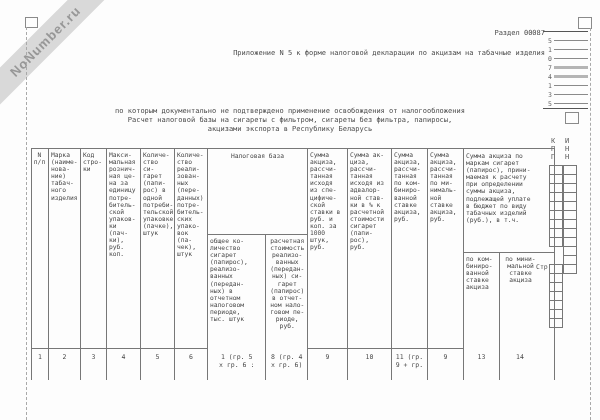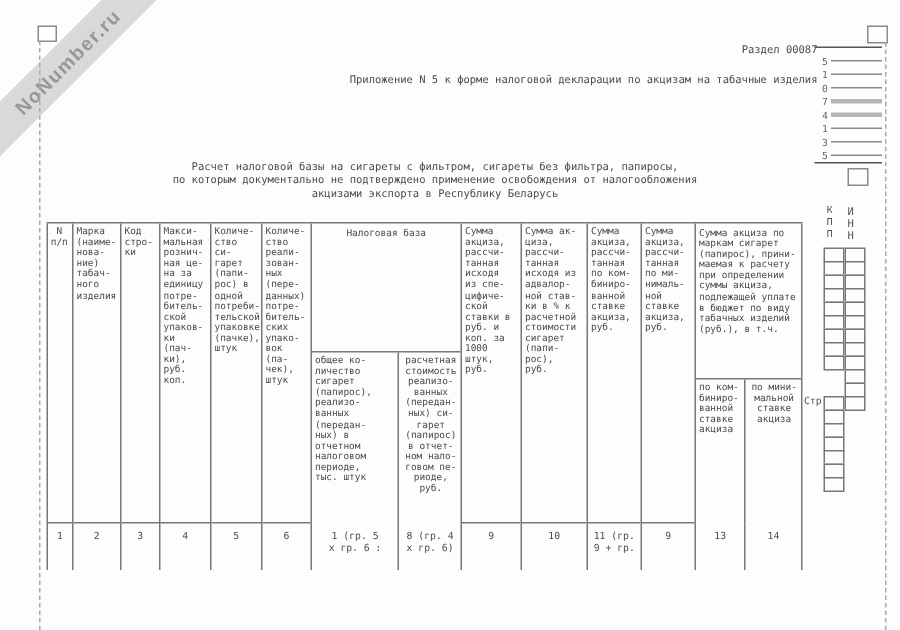--- a/index.html
+++ b/index.html
@@ -78,22 +78,22 @@
   <div class="corner" style="left:25px;top:17px;width:11px;height:9px;"></div>
   <div class="corner" style="left:578px;top:17px;width:12px;height:10px;"></div>
   <div class="vdash" style="left:26px;top:27px;height:393px;"></div>
   <div class="vdash" style="left:590px;top:28px;height:392px;"></div>
 
   <div class="section-label">Раздел 00087</div>
   <div class="appendix">Приложение N 5 к форме налоговой декларации по акцизам на табачные изделия</div>
 
 
   <div class="title-block">
+    <div>по которым документально не подтверждено применение освобождения от налогообложения</div>
     <div>Расчет налоговой базы на сигареты с фильтром, сигареты без фильтра, папиросы,</div>
-    <div>по которым документально не подтверждено применение освобождения от налогообложения</div>
     <div>акцизами экспорта в Республику Беларусь</div>
   </div>
 
   <div class="edge-scale">
     <div class="edge-topline"></div>
     <div id="edge-rows">
         <div class="edge-row">
           <span class="edge-digit">5</span>
           <span class="edge-line"></span>
         </div>
@@ -342,21 +342,21 @@
 танная
 по ми-
 нималь-
 ной
 ставке
 акциза,
 руб.</div>
       <div class="num pre">9</div>
     </div>
 
-    <div class="col last" style="width:72px;">
+    <div class="col last" style="width:92px;">
       <div class="ghd pre" style="height:104px;">Сумма акциза по
 маркам сигарет
 (папирос), прини-
 маемая к расчету
 при определении
 суммы акциза,
 подлежащей уплате
 в бюджет по виду
 табачных изделий
 (руб.), в т.ч.</div>

